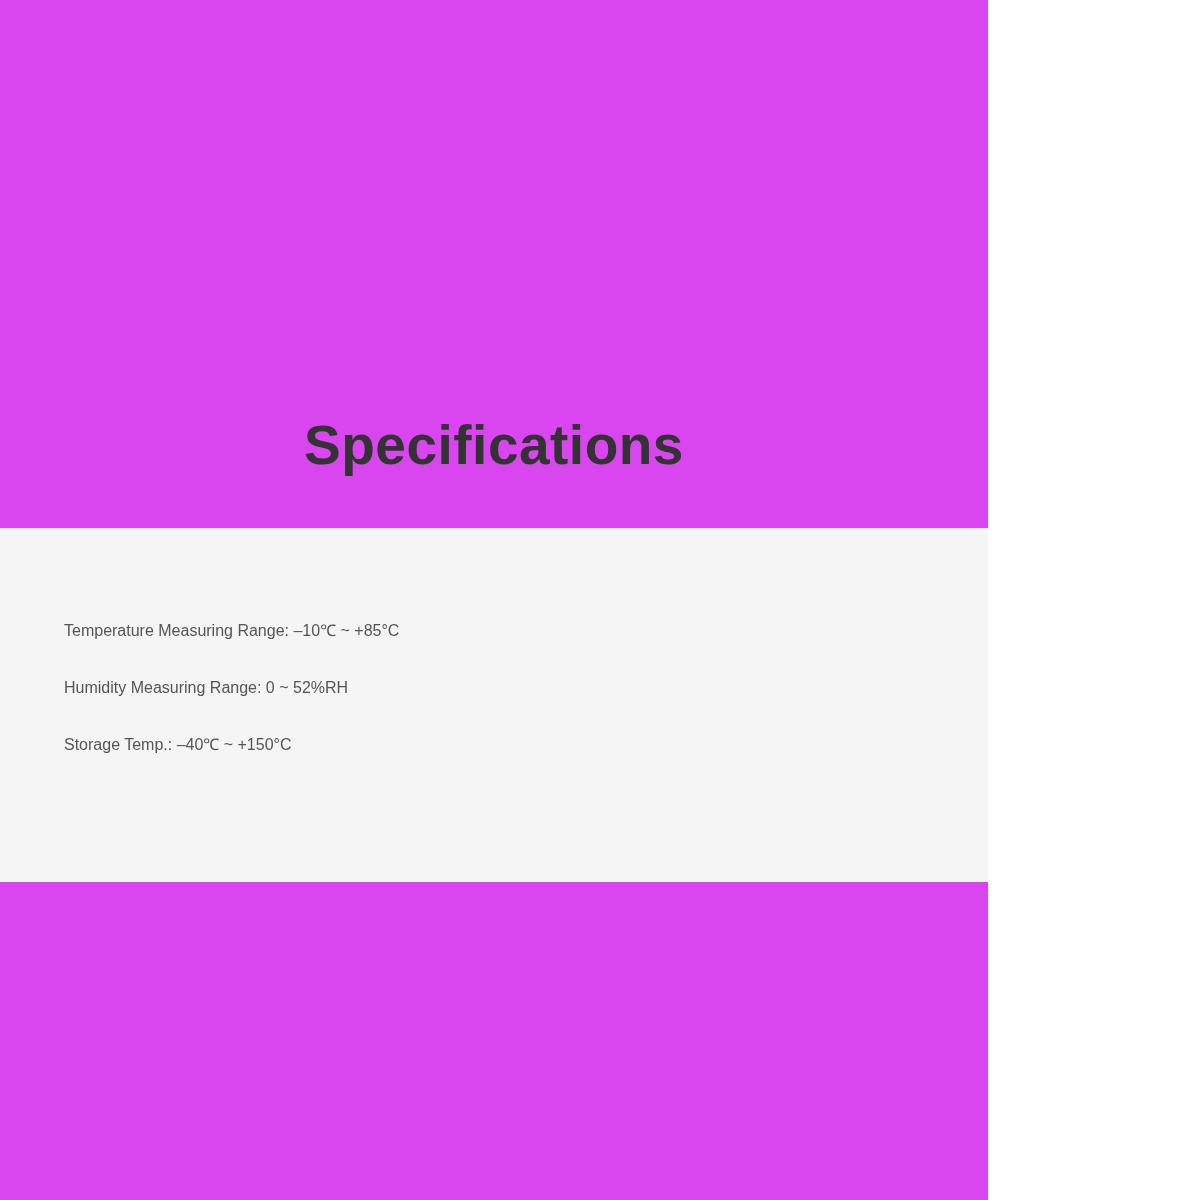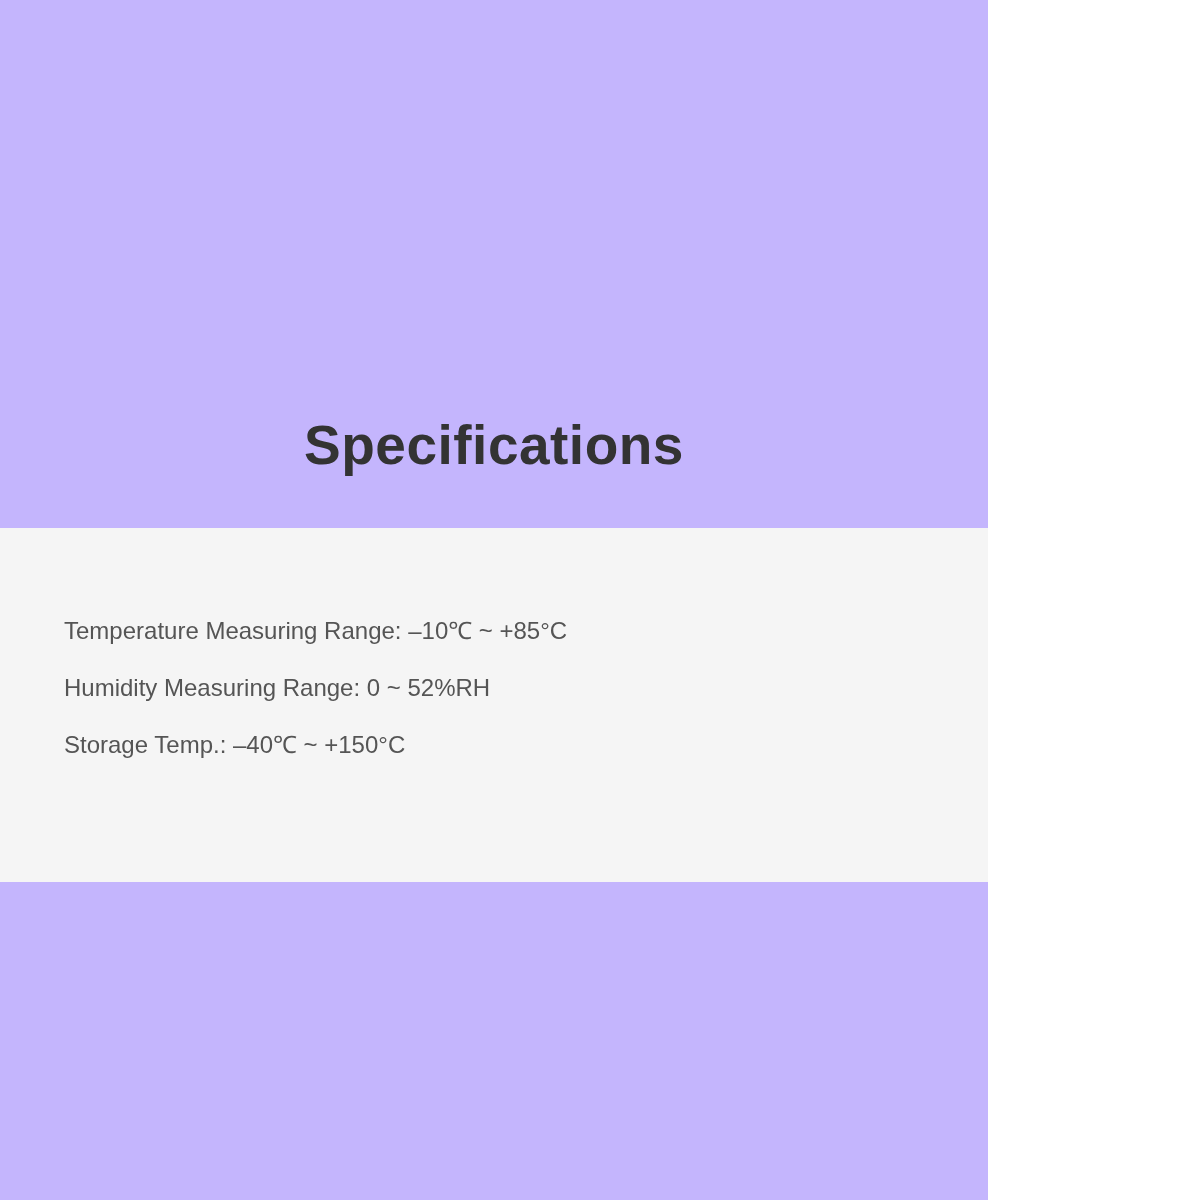--- a/index.html
+++ b/index.html
@@ -4,21 +4,21 @@
 <style>
   html, body {
     margin: 0;
     padding: 0;
     background: #ffffff;
   }
   .page {
     position: relative;
     width: 988px;
     height: 1200px;
-    background: #c4b5fd;
+    background: #d946ef;
     overflow: hidden;
     font-family: "Liberation Sans", sans-serif;
   }
   .page-title {
     margin: 0;
     padding-top: 417px;
     text-align: center;
     font-size: 55px;
     line-height: 57px;
     font-weight: 700;
@@ -35,21 +35,21 @@
     box-sizing: border-box;
     padding: 88px 0 0 64px;
     display: grid;
     grid-template-columns: 736px 1fr;
   }
   .spec-column {
     margin: 0;
   }
   .spec-line {
     margin: 0 0 28px 0;
-    font-size: 24px;
+    font-size: 16px;
     line-height: 29px;
     color: #555555;
     white-space: nowrap;
   }
 </style>
 </head>
 <body>
 
 <div class="page">
 

